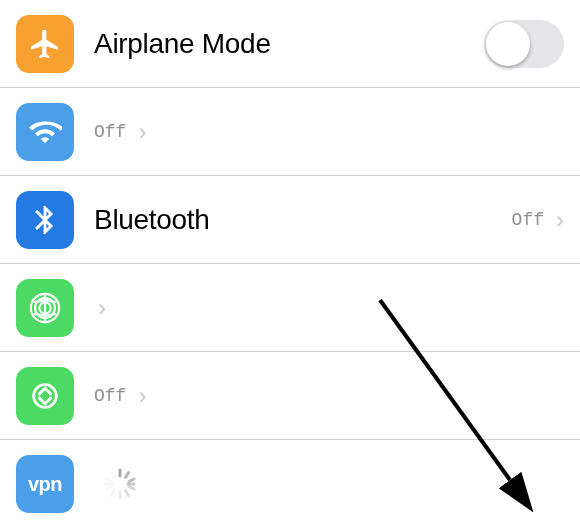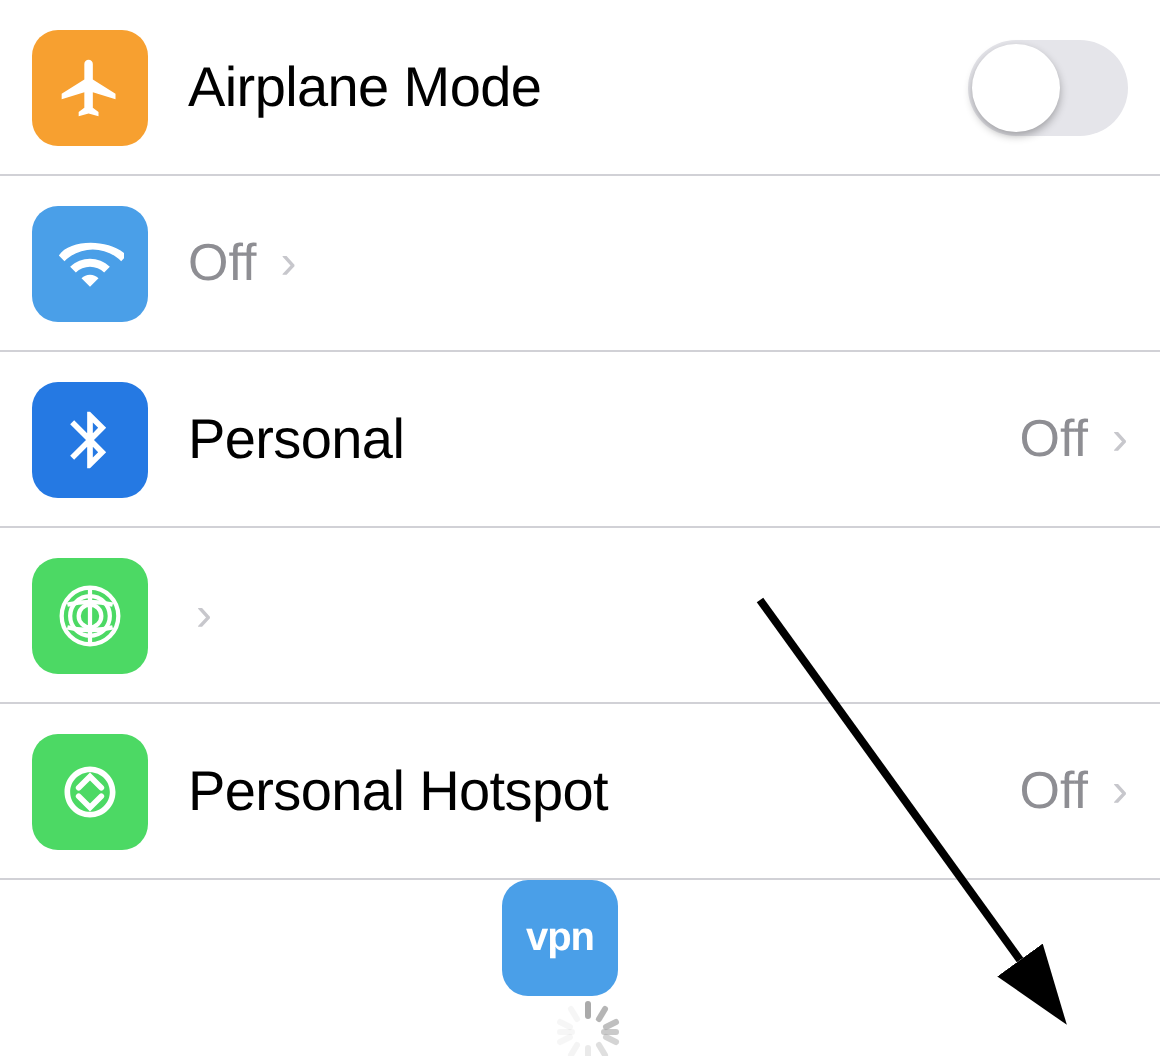--- a/index.html
+++ b/index.html
@@ -56,23 +56,24 @@
 
     .row-label {
       flex: 1;
       font-size: 28px;
       color: #000;
       font-weight: 400;
       letter-spacing: -0.3px;
     }
 
     .row-value {
-      font-size: 26px;
+      font-size: 18px;
       color: #8e8e93;
       margin-right: 8px;
+      font-family: Liberation Mono, monospace;
     }
 
     .chevron {
       color: #c7c7cc;
       font-size: 24px;
       font-weight: 300;
       margin-left: 4px;
     }
 
     
@@ -152,21 +153,21 @@
     <span class="row-value">Off</span>
     <span class="chevron">›</span>
   </div>
 
   <div class="settings-row">
     <div class="icon-wrap icon-blue-dark">
       <svg viewBox="0 0 24 24" xmlns="http://www.w3.org/2000/svg">
         <path d="M17.71 7.71L12 2h-1v7.59L6.41 5 5 6.41 10.59 12 5 17.59 6.41 19 11 14.41V22h1l5.71-5.71-4.3-4.29 4.3-4.29zM13 5.83l1.88 1.88L13 9.59V5.83zm1.88 10.46L13 18.17v-3.76l1.88 1.88z"></path>
       </svg>
     </div>
-    <span class="row-label">Personal</span>
+    <span class="row-label">Bluetooth</span>
     <span class="row-value">Off</span>
     <span class="chevron">›</span>
   </div>
 
   <div class="settings-row">
     <div class="icon-wrap cellular-icon-wrap">
       <svg viewBox="0 0 24 24" xmlns="http://www.w3.org/2000/svg">
         <circle cx="12" cy="12" r="10" fill="none" stroke="white" stroke-width="1.5"></circle>
         <circle cx="12" cy="12" r="7" fill="none" stroke="white" stroke-width="1.5"></circle>
         <circle cx="12" cy="12" r="4" fill="none" stroke="white" stroke-width="1.5"></circle>
@@ -180,26 +181,25 @@
 
   <div class="settings-row">
     <div class="icon-wrap icon-green-teal">
       <svg viewBox="0 0 24 24" xmlns="http://www.w3.org/2000/svg">
         <path d="M12 2C6.48 2 2 6.48 2 12s4.48 10 10 10 10-4.48 10-10S17.52 2 12 2zm-1 14H9V8h2v8zm4 0h-2V8h2v8z" fill="none"></path>
 
         <path d="M12 3C7 3 3 7 3 12s4 9 9 9 9-4 9-9-4-9-9-9zm0 2c3.87 0 7 3.13 7 7s-3.13 7-7 7-7-3.13-7-7 3.13-7 7-7z"></path>
         <path d="M8 10.5l4-4 4 4M8 13.5l4 4 4-4" stroke="white" stroke-width="2" fill="none" stroke-linecap="round"></path>
       </svg>
     </div>
-    <span class="row-label">Personal Hotspot</span>
     <span class="row-value">Off</span>
     <span class="chevron">›</span>
   </div>
 
-  <div class="settings-row" style="position:relative;flex-direction:column;">
+  <div class="settings-row" style="position:relative;">
     <div class="icon-wrap icon-blue-vpn">
       <span class="vpn-text-icon">vpn</span>
     </div>
     <div class="spinner">
       <svg viewBox="0 0 36 36" xmlns="http://www.w3.org/2000/svg">
         <g fill="none" stroke="#aaa" stroke-width="3" stroke-linecap="round">
           <line x1="18" y1="4" x2="18" y2="10" stroke-opacity="1.0"></line>
           <line x1="26.5" y1="6.5" x2="23.5" y2="11.5" stroke-opacity="0.875"></line>
           <line x1="32" y1="13" x2="27" y2="15.5" stroke-opacity="0.75"></line>
           <line x1="32" y1="18" x2="26" y2="18" stroke-opacity="0.625"></line>

